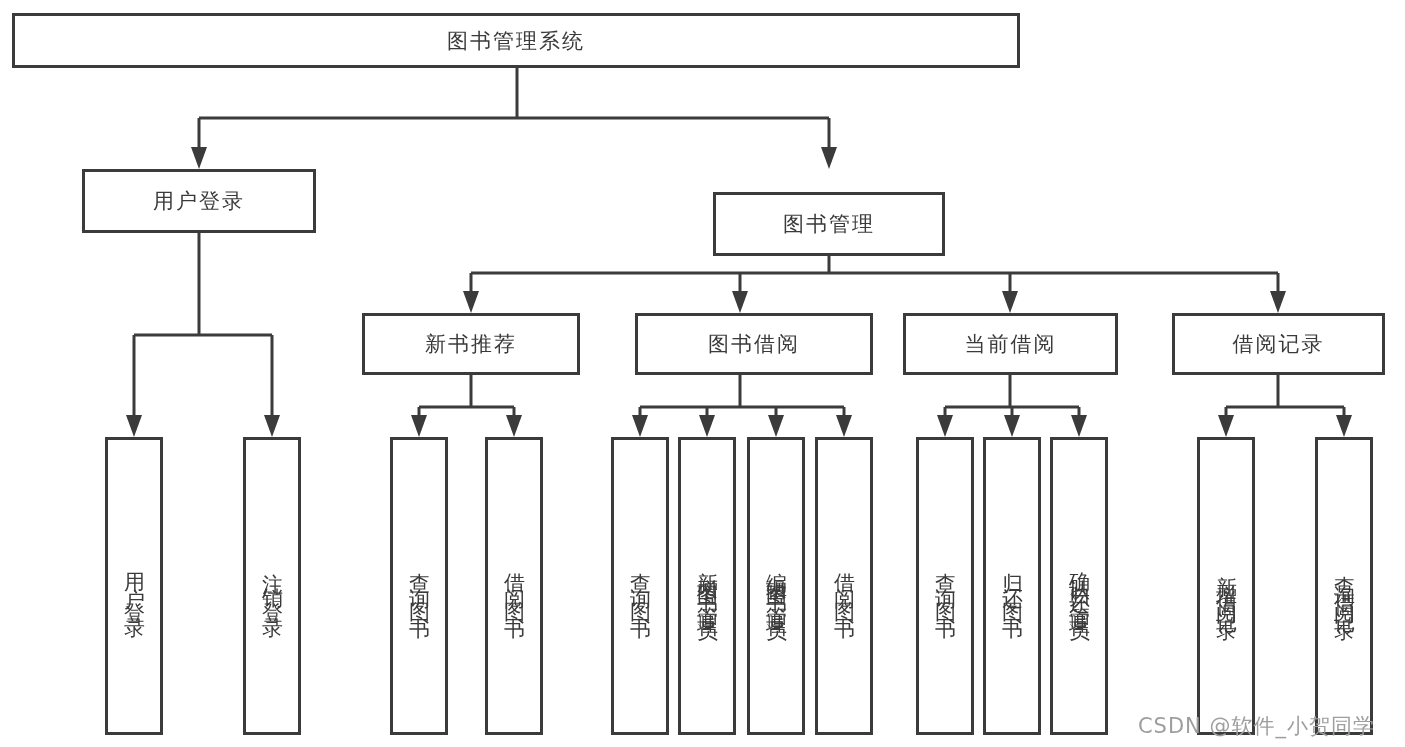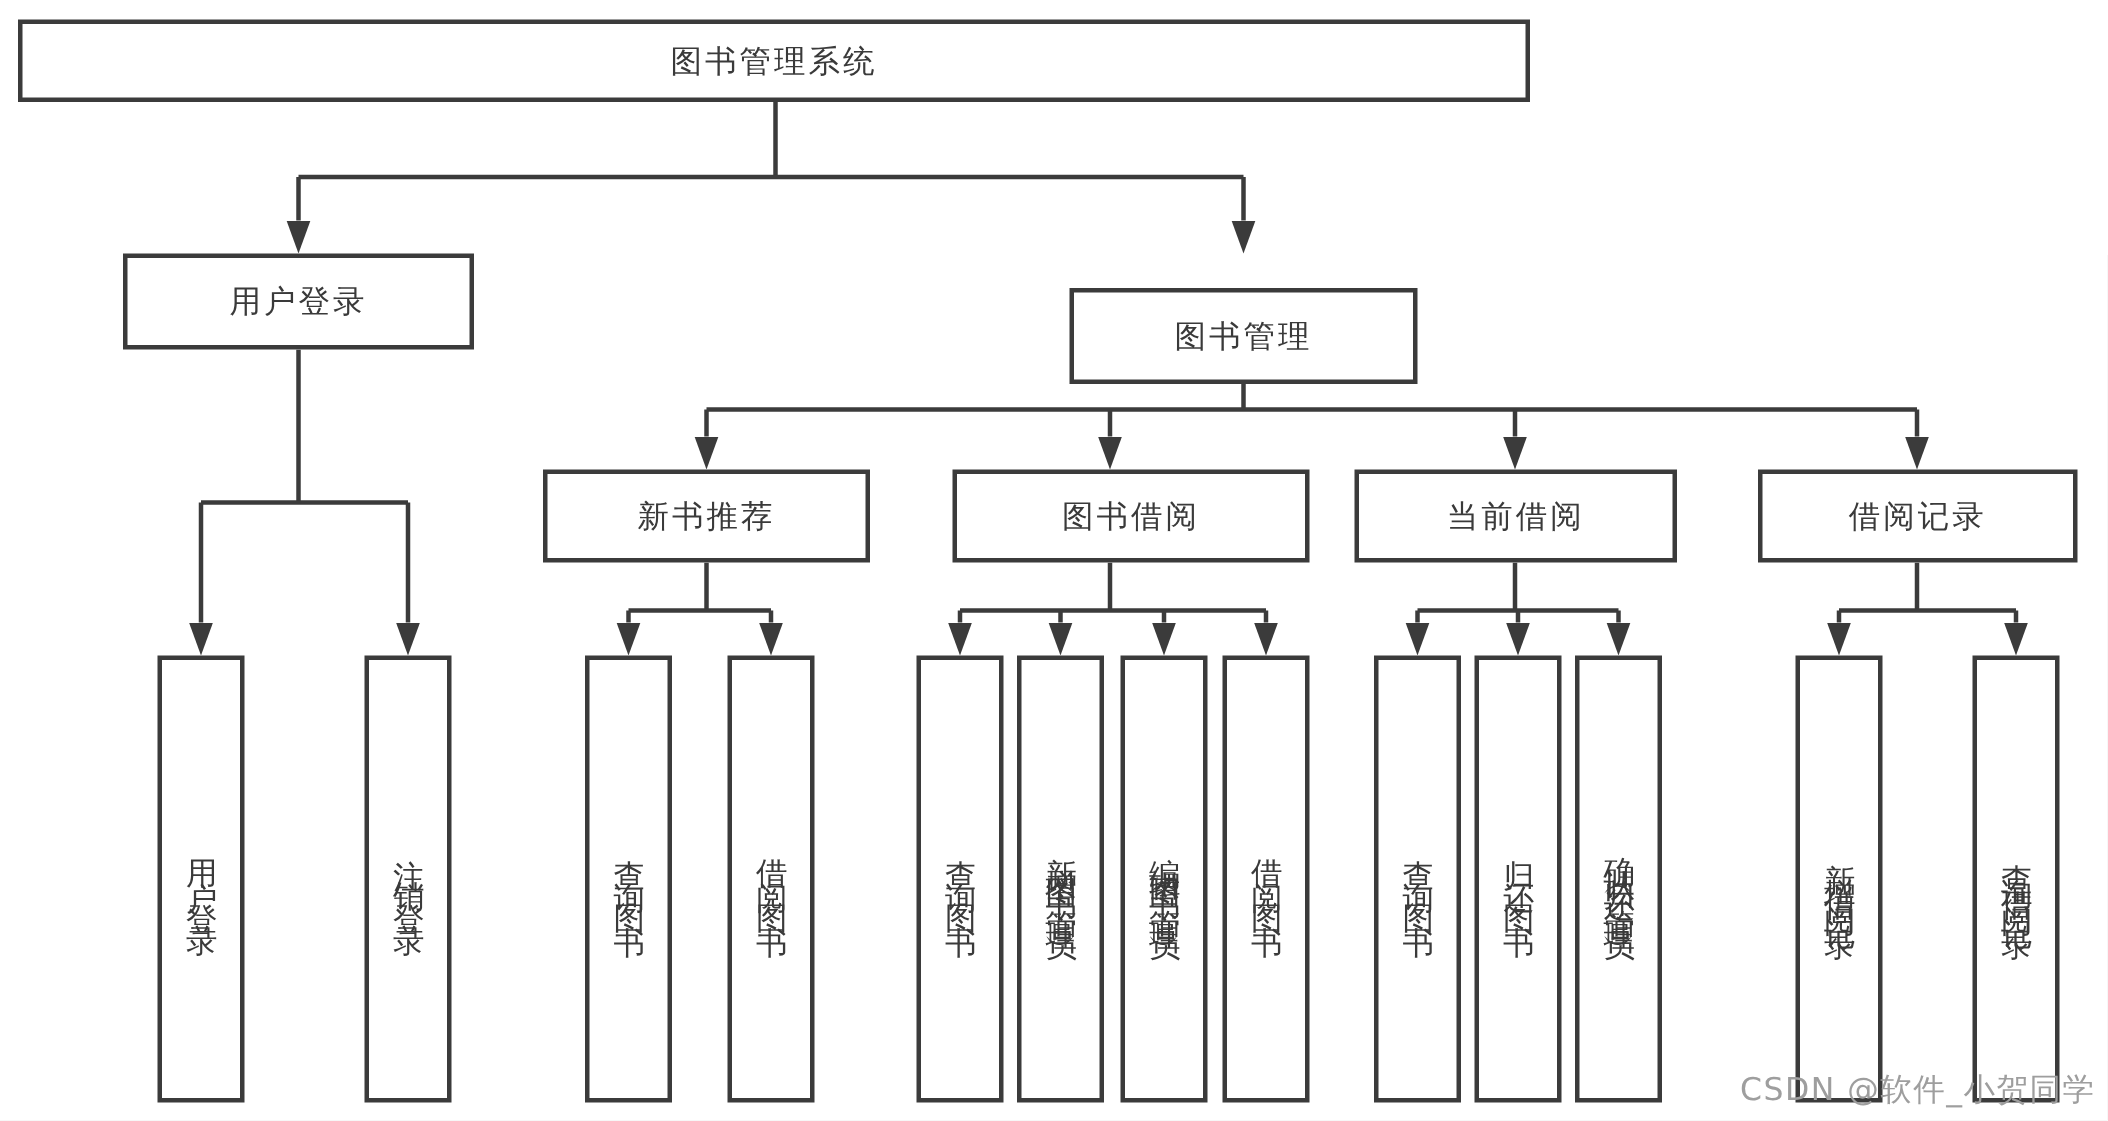--- a/index.html
+++ b/index.html
@@ -52,21 +52,21 @@
     line-height:1;
   }
   .leaf.ls6{letter-spacing:9px;}
   .leaf.ls9{letter-spacing:7px;}
   .l1{left:105px;} .l2{left:243px;}
   .l3{left:390px;} .l4{left:485px;}
   .l5{left:611px;} .l6{left:678px;} .l7{left:747px;} .l8{left:815px;}
   .l9{left:916px;} .l10{left:983px;} .l11{left:1050px;}
   .l12{left:1197px;} .l13{left:1315px;}
   .watermark{
-    position:absolute;right:8px;bottom:7px;
+    position:absolute;right:30px;bottom:7px;
     font-size:21px;color:var(--watermark,#9e9e9e);
     letter-spacing:1px;
   }
 </style>
 </head>
 <body>
 
 <div class="stage">
 
   <svg class="connectors" viewBox="0 0 1405 747" xmlns="http://www.w3.org/2000/svg" aria-hidden="true">

